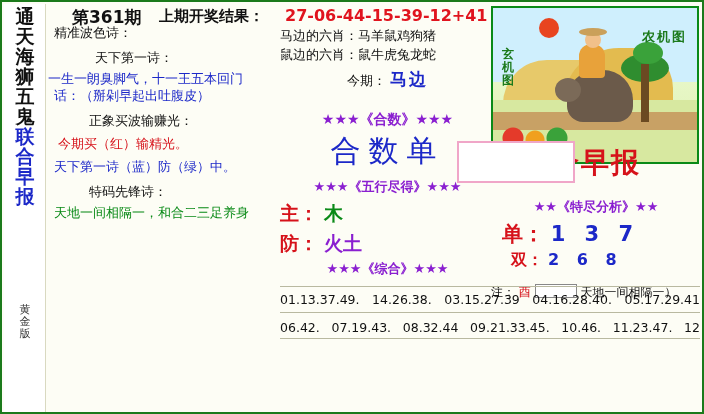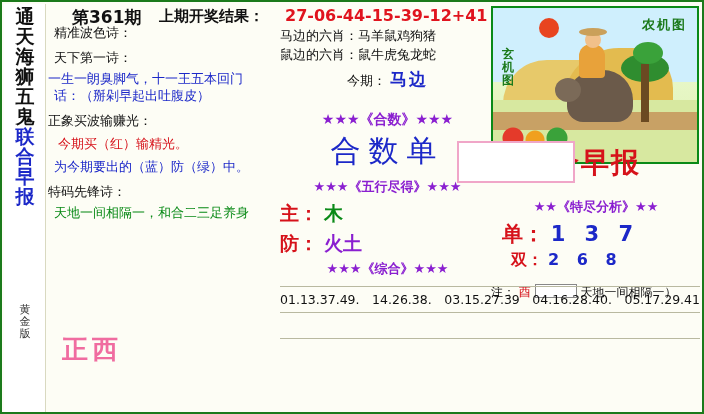--- a/index.html
+++ b/index.html
@@ -57,21 +57,21 @@
   }
   .col1 .r{color:#d6121a;}
   .col1 .b{color:#1c28c8;}
   .col1 .g{color:#0a8a17;}
   .col1 .k{color:#111;}
   .c-line{white-space:nowrap;}
   .pad6{padding-left:6px;}
   .pad10{padding-left:10px;}
   .mt4{margin-top:4px;}
   .mt6{margin-top:6px;}
-  .mt8{margin-top:8px;}
+  .mt8{margin-top:8px;margin-left:41px;}
 
   .bigpink{
     position:absolute;left:60px;top:330px;
     font-size:26px;font-weight:bold;color:#f06ca0;
     letter-spacing:4px;
   }
 
   
   .col2{
     position:absolute;left:278px;top:24px;width:215px;
@@ -155,21 +155,21 @@
   .banner .hat{
     position:absolute;left:86px;top:20px;width:28px;height:8px;background:#caa05a;border-radius:50%;
   }
   .banner .veg{
     position:absolute;left:8px;top:118px;width:70px;height:24px;
     background:radial-gradient(circle at 12px 12px,#e43a2a 10px,transparent 11px),
                radial-gradient(circle at 34px 14px,#f0a01e 9px,transparent 10px),
                radial-gradient(circle at 56px 12px,#3aa23a 10px,transparent 11px);
   }
   .banner .label-tl{
-    position:absolute;right:10px;top:8px;font-size:13px;font-weight:bold;color:#1c7a1c;
+    position:absolute;right:10px;top:20px;font-size:13px;font-weight:bold;color:#1c7a1c;
     letter-spacing:2px;
     margin-left:32px;
   }
   .banner .label-v{
     position:absolute;left:8px;top:40px;width:14px;font-size:12px;color:#1c7a1c;font-weight:bold;
     line-height:13px;text-align:center;
   }
   .banner .label-v span{display:block;}
 
   .redtitle{
@@ -253,25 +253,24 @@
   <div class="lastlabel">上期开奖结果：</div>
   <div class="lastnums">27-06-44-15-39-12+41</div>
 
   <div class="col1">
     <div class="c-line k pad6">精准波色诗：</div>
     <div class="c-line k mt8 pad6">天下第一诗：</div>
     <div class="c-line b mt4">一生一朗臭脚气，十一王五本回门</div>
     <div class="c-line b pad6">话：（掰剁早起出吐腹皮）</div>
     <div class="c-line k mt8">正象买波输赚光：</div>
     <div class="c-line r mt6 pad10">今期买（红）输精光。</div>
-    <div class="c-line b mt6 pad6">为今期要出的（蓝）防（绿）中。</div>
+    <div class="c-line b mt6 pad6">天下第一诗（蓝）防（绿）中。</div>
     <div class="c-line k mt8">特码先锋诗：</div>
     <div class="c-line g mt4 pad6">天地一间相隔一，和合二三足养身</div>
   </div>
-  <div class="bigpink">正西</div>
 
   <div class="col2">
     <div class="riddle b">马边的六肖：马羊鼠鸡狗猪</div>
     <div class="riddle b">鼠边的六肖：鼠牛虎兔龙蛇</div>
     <div class="thisterm">
       <span>今期：</span>
       <span class="val">马边</span>
     </div>
     <div class="starline">★★★《合数》★★★</div>
     <div class="hezhong">合数单</div>
@@ -331,15 +330,24 @@
 
   <div class="hr h1"></div>
   <div class="numrow r1">
     <span class="numcell">01.13.37.49.</span>
     <span class="numcell">14.26.38.</span>
     <span class="numcell">03.15.27.39</span>
     <span class="numcell">04.16.28.40.</span>
     <span class="numcell">05.17.29.41</span>
   </div>
   <div class="hr h2"></div>
+  <div class="numrow r2">
+    <span class="numcell">06.42.</span>
+    <span class="numcell">07.19.43.</span>
+    <span class="numcell">08.32.44</span>
+    <span class="numcell">09.21.33.45.</span>
+    <span class="numcell">10.46.</span>
+    <span class="numcell">11.23.47.</span>
+    <span class="numcell">12</span>
+  </div>
   <div class="hr h3"></div>
 
 </div>
 
 </body></html>

